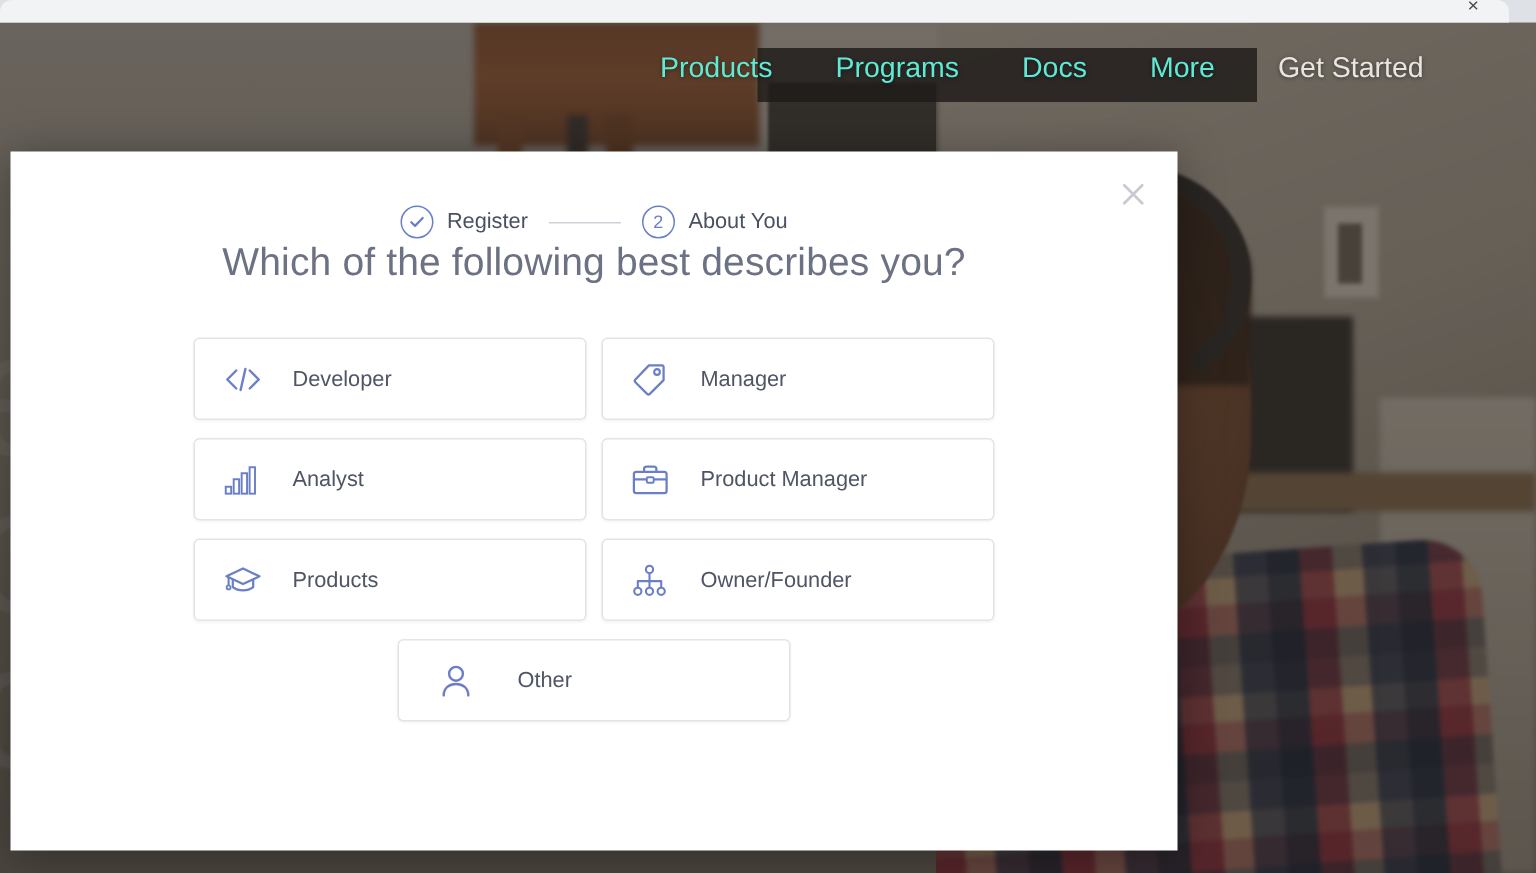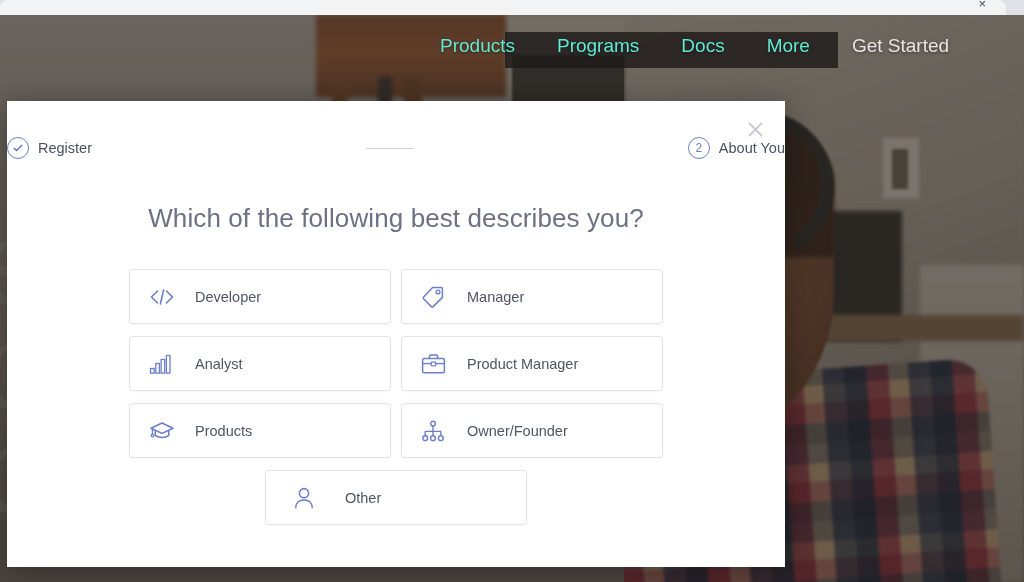--- a/index.html
+++ b/index.html
@@ -328,21 +328,21 @@
     font-size: 20px;
     line-height: 1;
     cursor: pointer;
   }
   .modal-close svg { display: block; }
 
   
   .stepper {
     display: flex;
     align-items: center;
-    justify-content: space-between;
+    justify-content: center;
     gap: 0;
     padding-top: 36px;
   }
   .step {
     display: flex;
     align-items: center;
     gap: 9px;
   }
   .step-circle {
     width: 22px; height: 22px;
@@ -362,21 +362,20 @@
   .step-connector {
     width: 48px;
     height: 1px;
     background: #cfd2da;
     margin: 0 14px;
   }
 
   
   .modal-title {
     text-align: center;
-    margin-top: 44px;
     font-size: 26px;
     font-weight: 400;
     color: #6c7283;
     letter-spacing: 0.1px;
   }
 
   
   .options {
     margin: 35px auto 0 auto;
     width: 534px;

